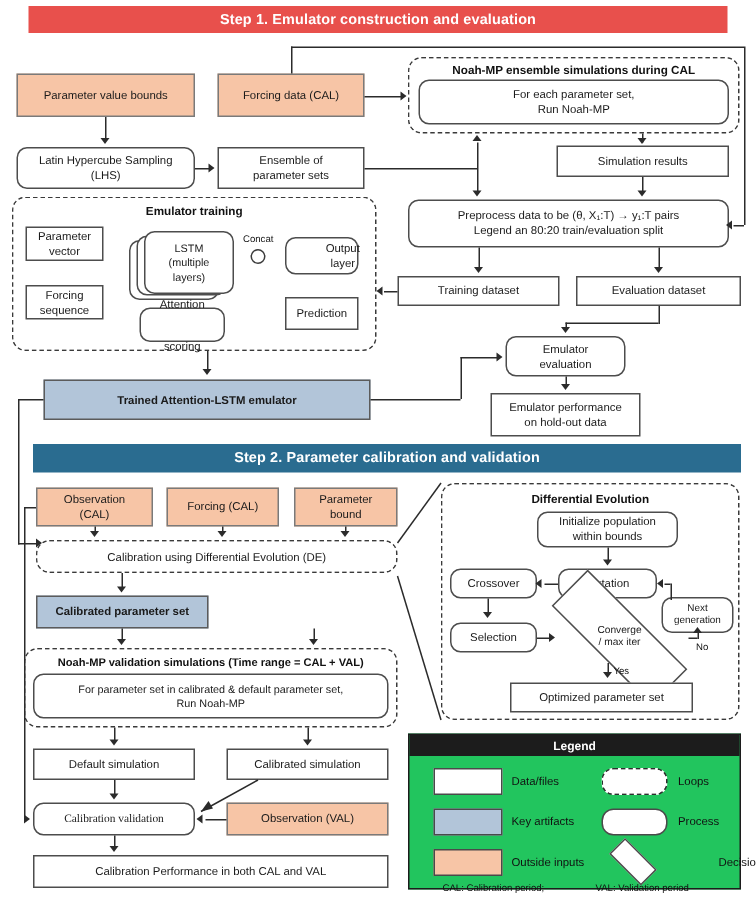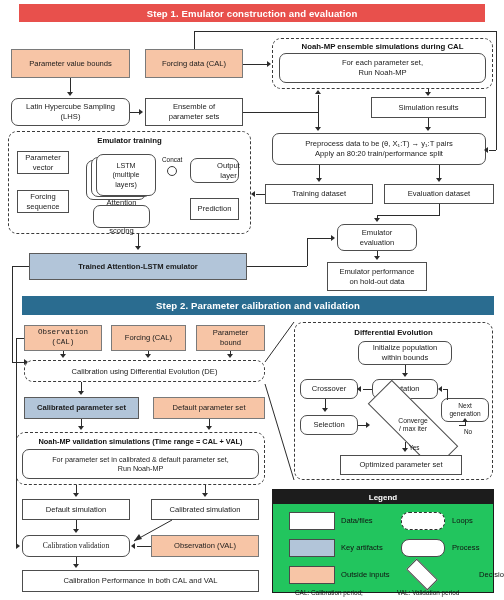--- a/index.html
+++ b/index.html
@@ -144,21 +144,21 @@
 
   <div class="abs node data" style="left:145px;top:98px;width:98px;height:28px;flex-direction:column;">
     <span>Ensemble of</span>
     <span>parameter sets</span>
   </div>
 
   <div class="abs node data" style="left:371px;top:97px;width:115px;height:21px;">Simulation results</div>
 
   <div class="abs node proc" style="left:272px;top:133px;width:214px;height:32px;flex-direction:column;">
     <span>Preprocess data to be (θ, X₁:T) → y₁:T pairs</span>
-    <span>Apply an 80:20 train/performance split</span>
+    <span>Legend an 80:20 train/evaluation split</span>
   </div>
 
   <div class="abs node data" style="left:265px;top:184px;width:108px;height:20px;">Training dataset</div>
   <div class="abs node data" style="left:384px;top:184px;width:110px;height:20px;">Evaluation dataset</div>
 
   <div class="abs node proc" style="left:337px;top:224px;width:80px;height:27px;flex-direction:column;">
     <span>Emulator</span>
     <span>evaluation</span>
   </div>
 
@@ -260,37 +260,36 @@
   <div class="ln lnh abs" style="left:307px;top:238px;width:25px;"></div>
   <div class="arw right abs" style="left:331px;top:235px;"></div>
 
   <div class="ln lnh abs" style="left:12px;top:266px;width:17px;"></div>
   <div class="ln lnv abs" style="left:12px;top:266px;height:97px;"></div>
   <div class="ln lnh abs" style="left:12px;top:362px;width:13px;"></div>
   <div class="arw right abs" style="left:24px;top:359px;"></div>
 
   <div class="abs banner blue" style="left:22px;top:296px;width:472px;height:19px;">Step 2. Parameter calibration and validation</div>
 
-  <div class="abs node data peach" style="left:24px;top:325px;width:78px;height:26px;flex-direction:column;font-family:Liberation Mono, monospace;">
+  <div class="abs node data peach" style="left:24px;top:325px;width:78px;height:26px;flex-direction:column;">
     <span>Observation</span>
     <span>(CAL)</span>
   </div>
 
   <div class="abs node data peach" style="left:111px;top:325px;width:75px;height:26px;">Forcing (CAL)</div>
 
   <div class="abs node data peach" style="left:196px;top:325px;width:69px;height:26px;flex-direction:column;">
     <span>Parameter</span>
     <span>bound</span>
   </div>
 
   <div class="abs loop" style="left:24px;top:360px;width:241px;height:22px;display:flex;align-items:center;justify-content:center;font-size:7.6px;">Calibration using Differential Evolution (DE)</div>
 
   <div class="abs node data steel" style="left:24px;top:397px;width:115px;height:22px;">Calibrated parameter set</div>
 
-  <div class="abs node data peach" style="left:153px;top:397px;width:112px;height:22px;">Default parameter set</div>
 
   <div class="abs loop" style="left:16px;top:432px;width:249px;height:53px;">
     <div class="loop-title" style="top:4px;font-size:7.4px;">Noah-MP validation simulations (Time range = CAL + VAL)</div>
   </div>
   <div class="abs node proc tiny" style="left:22px;top:449px;width:237px;height:30px;flex-direction:column;font-size:7.2px;">
     <span>For parameter set in calibrated &amp; default parameter set,</span>
     <span>Run Noah-MP</span>
   </div>
 
   <div class="abs node data" style="left:151px;top:499px;width:108px;height:21px;">Calibrated simulation</div>

